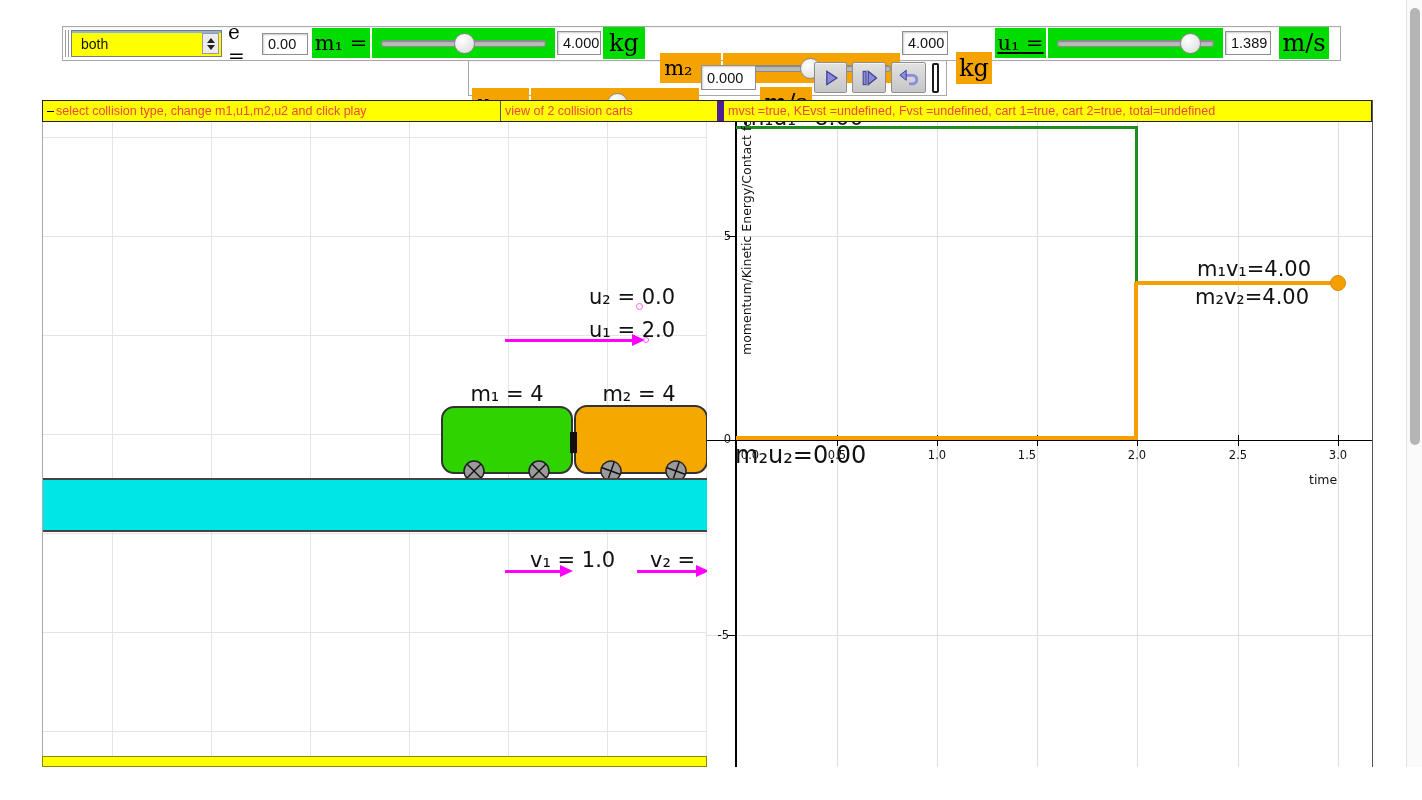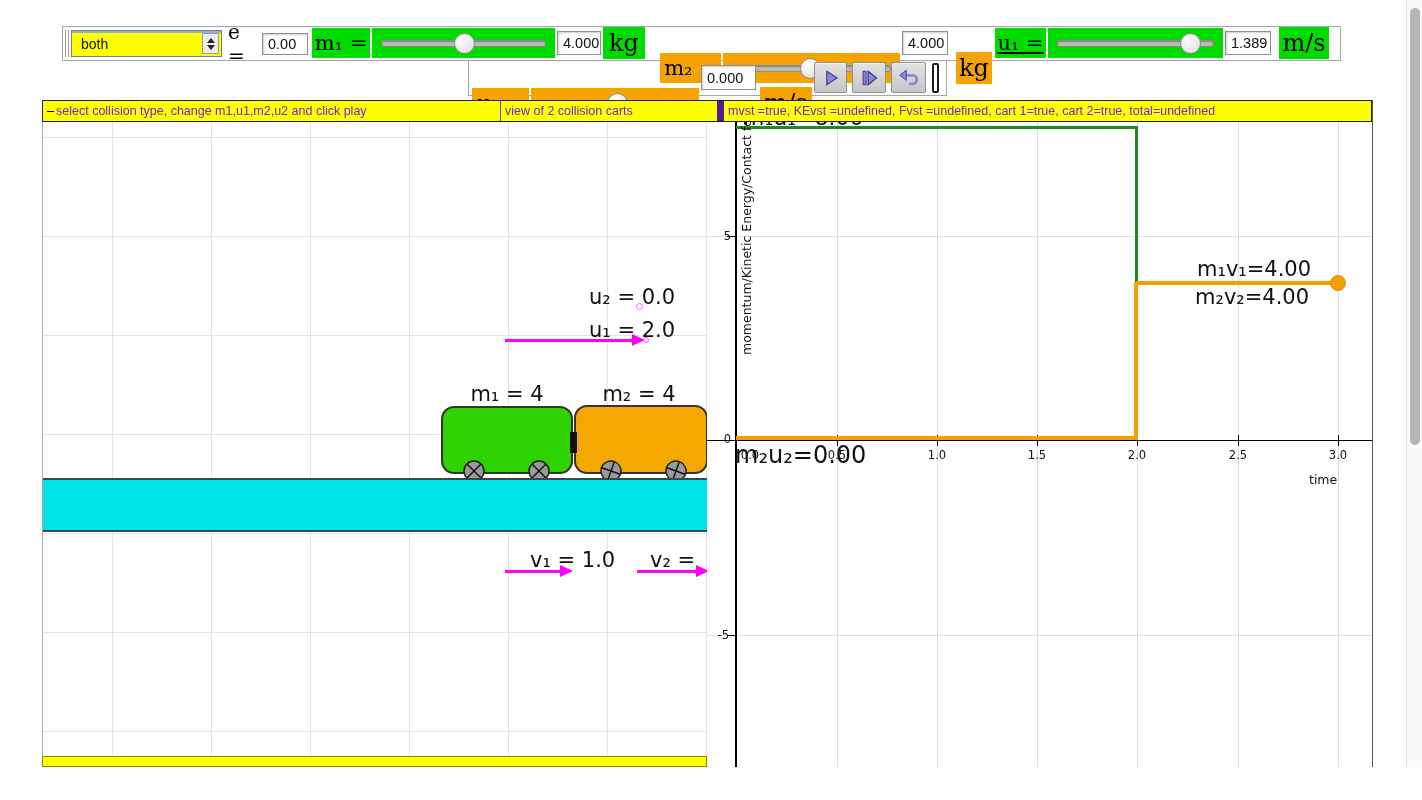--- a/index.html
+++ b/index.html
@@ -23,21 +23,21 @@
          font-size:14.5px;color:#111;display:flex;align-items:center;padding-left:5px;}
   .slider{position:absolute;}
   .groove{position:absolute;left:9px;right:9px;top:50%;height:5px;margin-top:-3px;background:#b9b9b9;
           border:1px solid #8a8a8a;border-radius:3px;box-shadow:inset 0 1px 1px #888;}
   .thumb{position:absolute;top:50%;width:19px;height:19px;margin:-10px 0 0 -10px;border-radius:50%;
          background:radial-gradient(circle at 35% 30%,#ffffff,#d9d9d9);border:1px solid #8a8a8a;}
   .btn{background:linear-gradient(#e2e2e2,#c6c6c6);border:1px solid #8f8f8f;border-radius:2px;
        box-shadow:inset 0 1px 0 #f2f2f2;display:flex;align-items:center;justify-content:center;cursor:pointer;}
   .ibeam{border:2px solid #1a1a1a;background:#fff;border-radius:2px;}
   
-  .ybar{background:#ffff00;border:1px solid #222;display:flex;font-size:12.5px;color:#6d28d9;}
+  .ybar{background:#ffff00;border:1px solid #222;display:flex;font-size:12.5px;color:#ef4444;}
   .ybar .cell{display:flex;align-items:center;padding-left:4px;white-space:nowrap;overflow:hidden;}
   .ybar .c1{width:453px;border-right:1px solid #555;}
   .ybar .c2{width:212px;border-right:7px solid #4c1d95;}
   .ybar .c3{flex:1;}
   
   .simpanel{background:#fff;border-left:1px solid #aaa;overflow:hidden;
     background-image:linear-gradient(to right,#e4e4e4 1px,transparent 1px),
                      linear-gradient(to bottom,#e4e4e4 1px,transparent 1px);
     background-size:99px 99px;background-position:69px 15px;}
   .simtext{font-family:"DejaVu Sans",sans-serif;font-size:21px;color:#111;white-space:nowrap;}
@@ -254,21 +254,21 @@
     <div class="abs gtext ann" style="left:488px;top:163px;">m₂v₂=4.00</div>
     <div class="abs gtext" style="left:28px;top:319px;font-size:24px;">m₂u₂=0.00</div>
 
     <div class="abs gtext tick" style="left:2px;top:107px;width:22px;text-align:right;">5</div>
     <div class="abs gtext tick" style="left:2px;top:310px;width:22px;text-align:right;">0</div>
     <div class="abs gtext tick" style="left:0px;top:506px;width:22px;text-align:right;">-5</div>
 
     <div class="abs gtext tick" style="left:43px;top:326px;transform:translateX(-50%);">0.0</div>
     <div class="abs gtext tick" style="left:130px;top:326px;transform:translateX(-50%);">0.5</div>
     <div class="abs gtext tick" style="left:230px;top:326px;transform:translateX(-50%);">1.0</div>
-    <div class="abs gtext tick" style="left:330px;top:326px;transform:translateX(-50%);">1.5</div>
+    <div class="abs gtext tick" style="left:320px;top:326px;transform:translateX(-50%);">1.5</div>
     <div class="abs gtext tick" style="left:430px;top:326px;transform:translateX(-50%);">2.0</div>
     <div class="abs gtext tick" style="left:531px;top:326px;transform:translateX(-50%);">2.5</div>
     <div class="abs gtext tick" style="left:631px;top:326px;transform:translateX(-50%);">3.0</div>
 
     <div class="abs gtext" style="left:602px;top:350px;font-size:12.5px;">time</div>
     <div class="abs gtext ylabel" style="left:32px;top:233px;">momentum/Kinetic Energy/Contact force</div>
   </div>
 
   <div class="abs" style="left:1372px;top:100px;width:1px;height:667px;background:#555;"></div>
 

